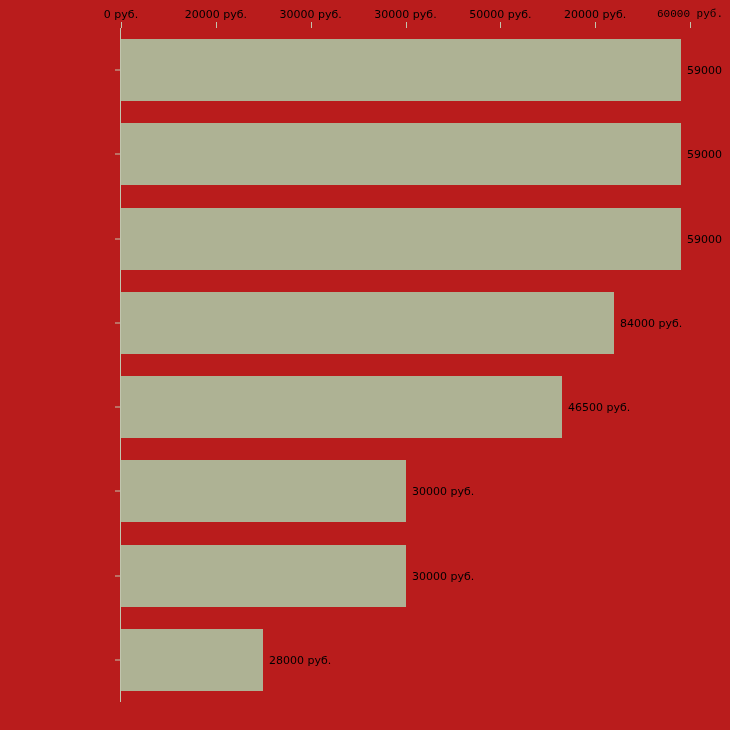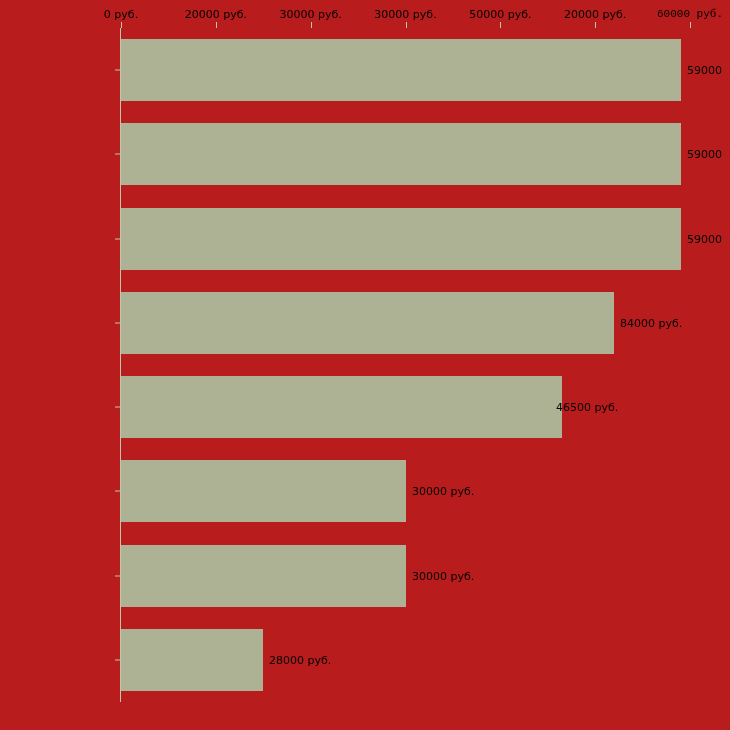--- a/index.html
+++ b/index.html
@@ -136,21 +136,21 @@
         <div class="bar-value-label" style="left: 687px;">59000</div>
       </div>
       <div class="bar-row" style="top: 291.875px; height: 62px;">
         <div class="cat-tick" style="background: rgb(194, 197, 174);"></div>
         <div class="bar" style="width: 493px; background: rgb(174, 178, 148);"></div>
         <div class="bar-value-label" style="left: 620px;">84000 руб.</div>
       </div>
       <div class="bar-row" style="top: 376.125px; height: 62px;">
         <div class="cat-tick" style="background: rgb(194, 197, 174);"></div>
         <div class="bar" style="width: 441px; background: rgb(174, 178, 148);"></div>
-        <div class="bar-value-label" style="left: 556px;">46500 руб.</div>
+        <div class="bar-value-label" style="left: 568px;">46500 руб.</div>
       </div>
       <div class="bar-row" style="top: 460.375px; height: 62px;">
         <div class="cat-tick" style="background: rgb(194, 197, 174);"></div>
         <div class="bar" style="width: 285px; background: rgb(174, 178, 148);"></div>
         <div class="bar-value-label" style="left: 412px;">30000 руб.</div>
       </div>
       <div class="bar-row" style="top: 544.625px; height: 62px;">
         <div class="cat-tick" style="background: rgb(194, 197, 174);"></div>
         <div class="bar" style="width: 285px; background: rgb(174, 178, 148);"></div>
         <div class="bar-value-label" style="left: 412px;">30000 руб.</div>

